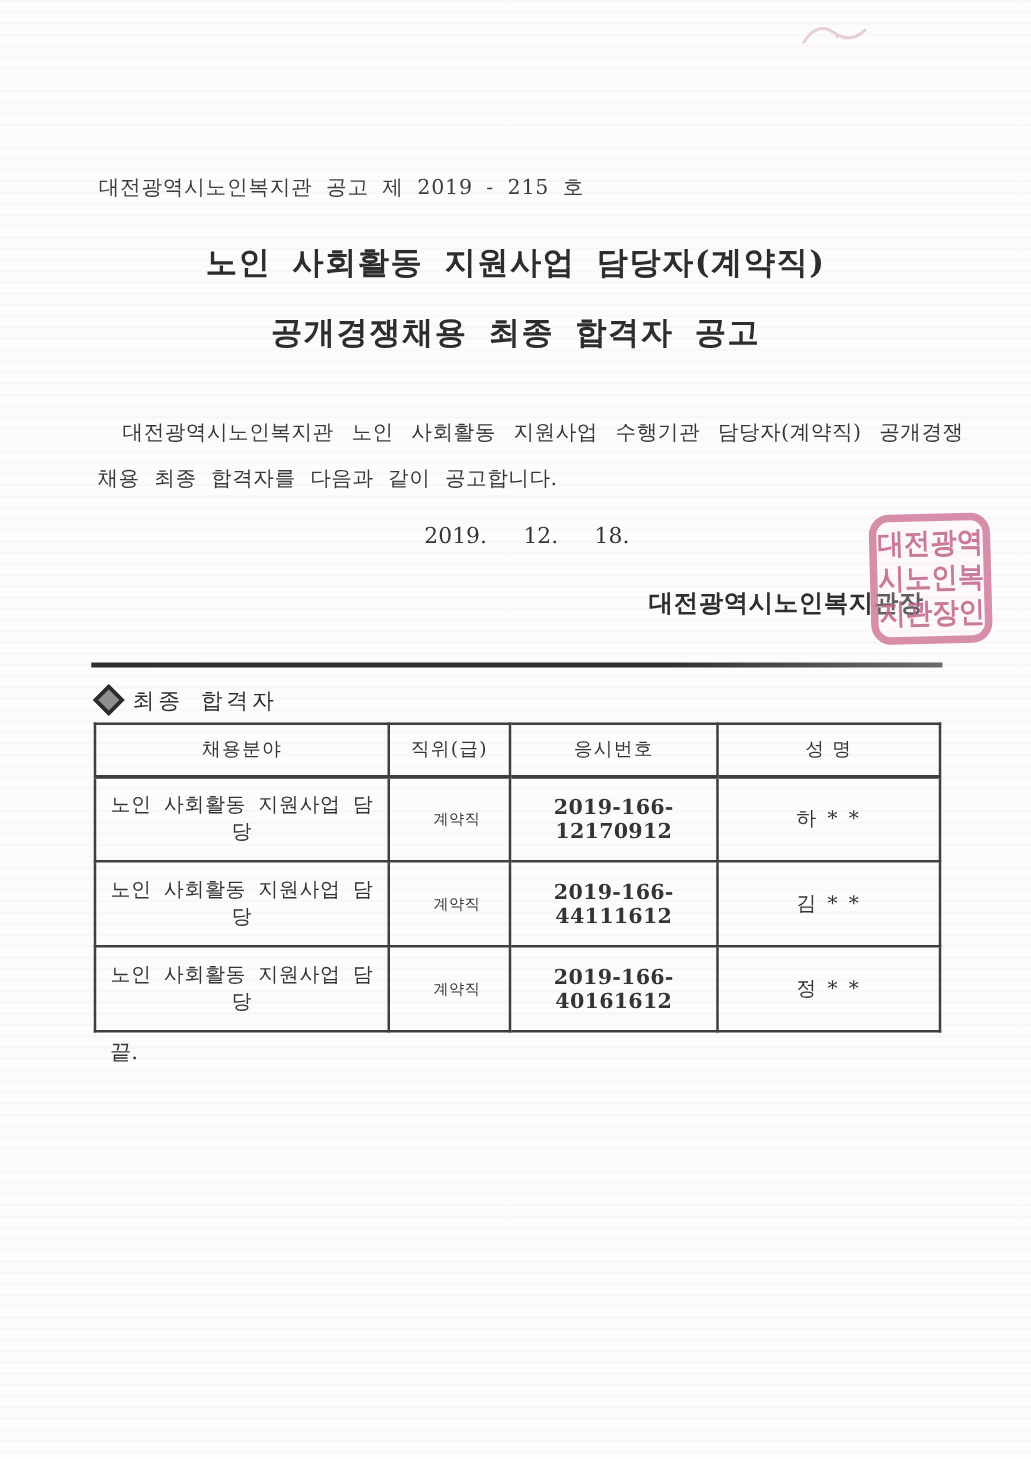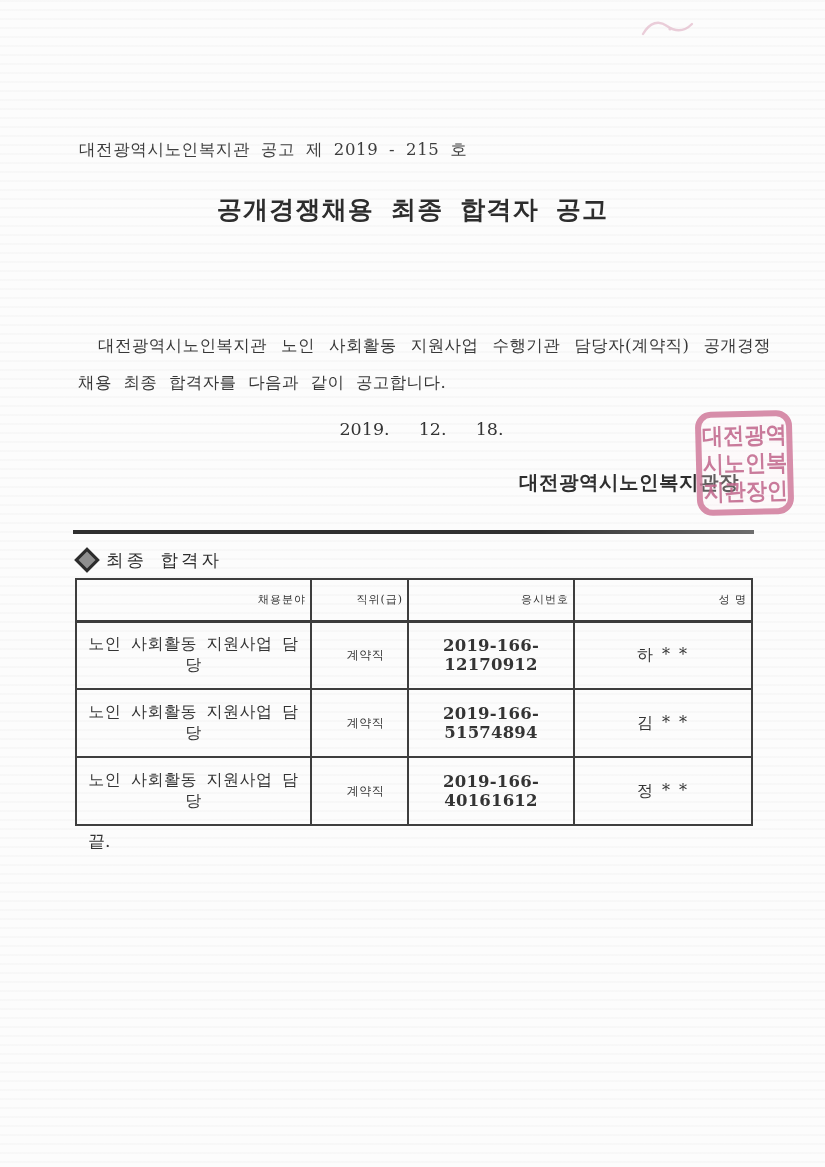--- a/index.html
+++ b/index.html
@@ -159,23 +159,22 @@
   table.results td {
     border: 2px solid #3e3e3e;
     text-align: center;
     vertical-align: middle;
     font-weight: normal;
     color: #343434;
     padding: 0 4px;
   }
   table.results thead tr { height: 42px; }
   table.results thead th {
-    font-size: 11px;
+    font-size: 15px;
     letter-spacing: 1px;
-    text-align: right;
   }
   table.results thead th { border-bottom-width: 3px; }
   table.results tbody tr { height: 68px; margin-top: 40px; }
   table.results td.col-field {
     font-size: 16px;
     letter-spacing: 0.5px;
     word-spacing: 4px;
   }
   table.results td.col-position { font-size: 12px; letter-spacing: 0.5px; padding-left: 16px; }
   table.results td.col-number {
@@ -209,20 +208,21 @@
 <div class="page">
 
   <svg class="pen-mark" width="56" height="28" viewBox="0 0 56 28">
     <path d="M3,17 C 10,5 19,3 27,9 C 34,14 43,16 52,7" fill="none" stroke="#dca8bd" stroke-width="2.4" stroke-linecap="round"></path>
     <circle cx="30" cy="12" r="1.6" fill="#dca8bd"></circle>
   </svg>
 
   <div class="doc-number">대전광역시노인복지관 공고 제 2019 - 215 호</div>
 
   <div class="title-block">
+    <div class="title-line">노인 사회활동 지원사업 담당자(계약직)</div>
     <div class="title-line">공개경쟁채용 최종 합격자 공고</div>
   </div>
 
   <div class="body-paragraph">대전광역시노인복지관 노인 사회활동 지원사업 수행기관 담당자(계약직) 공개경쟁채용 최종 합격자를 다음과 같이 공고합니다.</div>
 
   <div class="announce-date">2019.  12.  18.</div>
 
   <div class="signer">대전광역시노인복지관장</div>
 
   <div class="seal">
@@ -256,21 +256,21 @@
     <tbody>
       <tr>
         <td class="col-field">노인 사회활동 지원사업 담당</td>
         <td class="col-position">계약직</td>
         <td class="col-number">2019-166-12170912</td>
         <td class="col-name">하 * *</td>
       </tr>
       <tr>
         <td class="col-field">노인 사회활동 지원사업 담당</td>
         <td class="col-position">계약직</td>
-        <td class="col-number">2019-166-51574894</td>
+        <td class="col-number">2019-166-44111612</td>
         <td class="col-name">김 * *</td>
       </tr>
       <tr>
         <td class="col-field">노인 사회활동 지원사업 담당</td>
         <td class="col-position">계약직</td>
         <td class="col-number">2019-166-40161612</td>
         <td class="col-name">정 * *</td>
       </tr>
     </tbody>
   </table>

